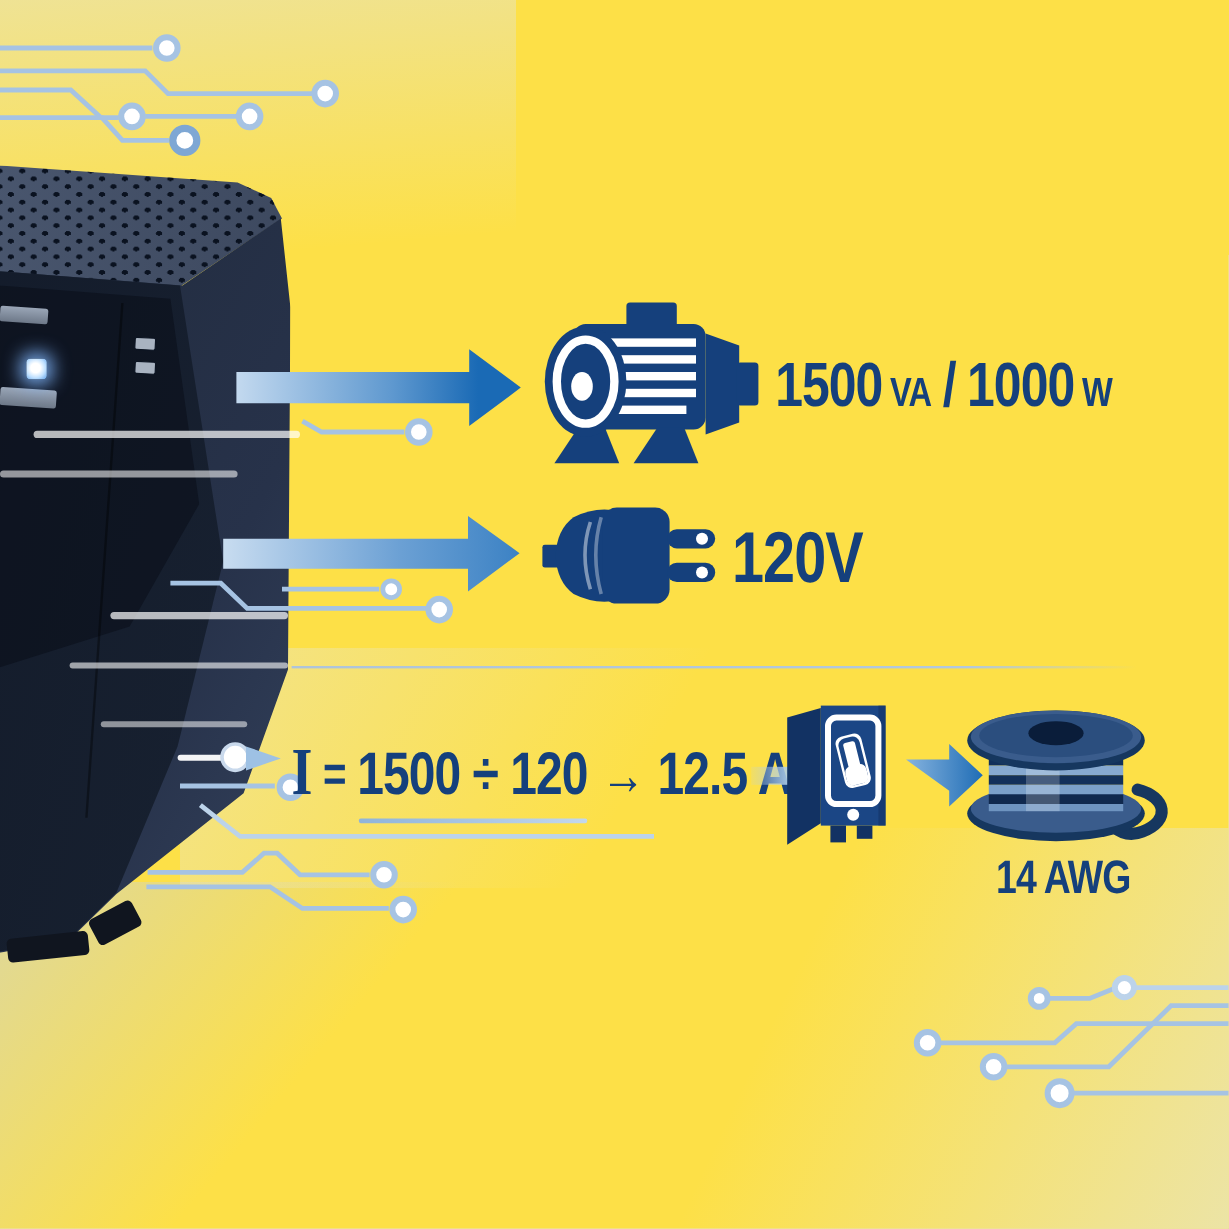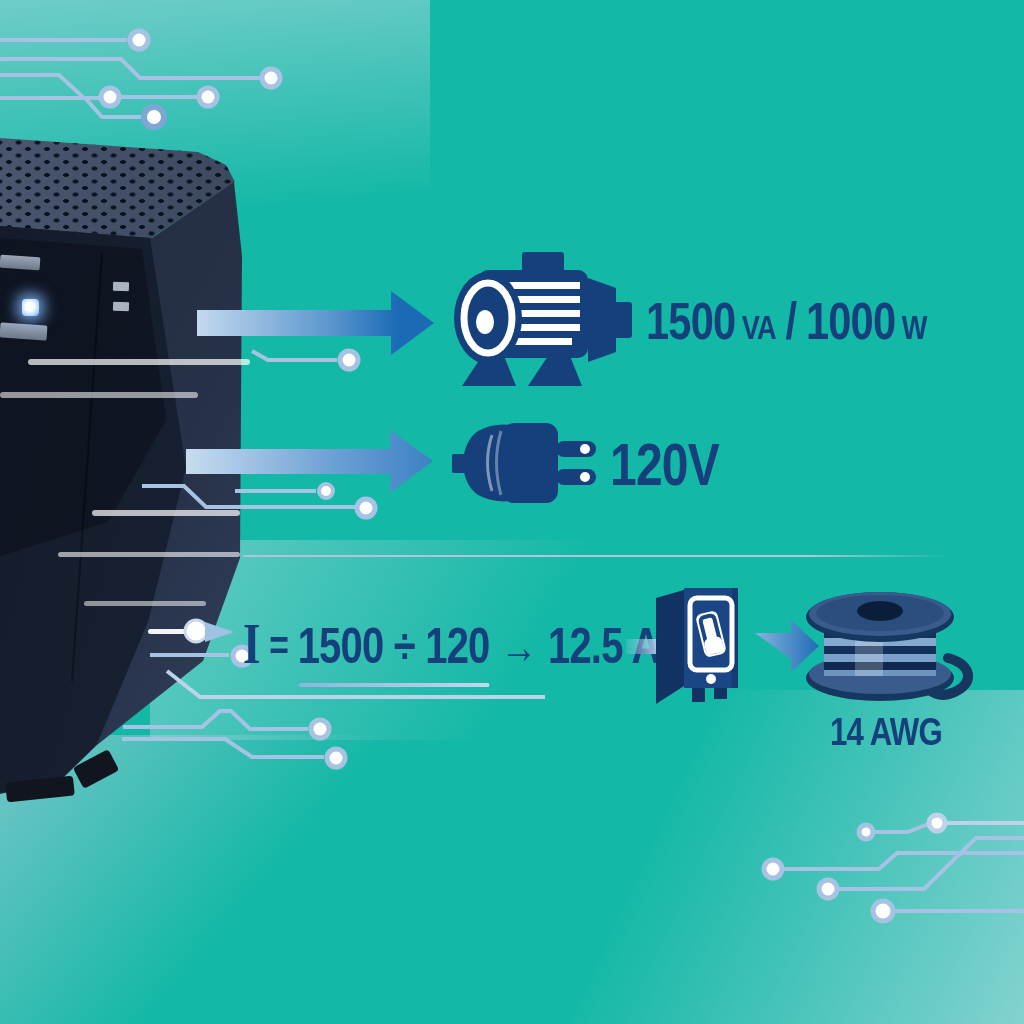--- a/index.html
+++ b/index.html
@@ -1,16 +1,16 @@
 <!DOCTYPE html>
 <html><head>
 <meta charset="utf-8">
 <style>
   html,body{margin:0;padding:0;background:#e8e8e8;}
-  .canvas{position:relative;width:1024px;height:1024px;background:#14b8a6;overflow:hidden;
+  .canvas{position:relative;width:1024px;height:1024px;background:#fde047;overflow:hidden;
           font-family:"Liberation Sans",sans-serif;}
   .layer{position:absolute;inset:0;}
   .abs{position:absolute;}
 
   
   .wash-tl{left:0;top:0;width:430px;height:270px;
     background:linear-gradient(175deg,rgba(222,230,242,.45),rgba(255,255,255,0) 75%);}
   .wash-bl{left:0;top:735px;width:380px;height:289px;
     background:linear-gradient(130deg,rgba(196,209,228,.55),rgba(255,255,255,0) 62%);}
   .wash-br{left:520px;top:690px;width:504px;height:334px;

